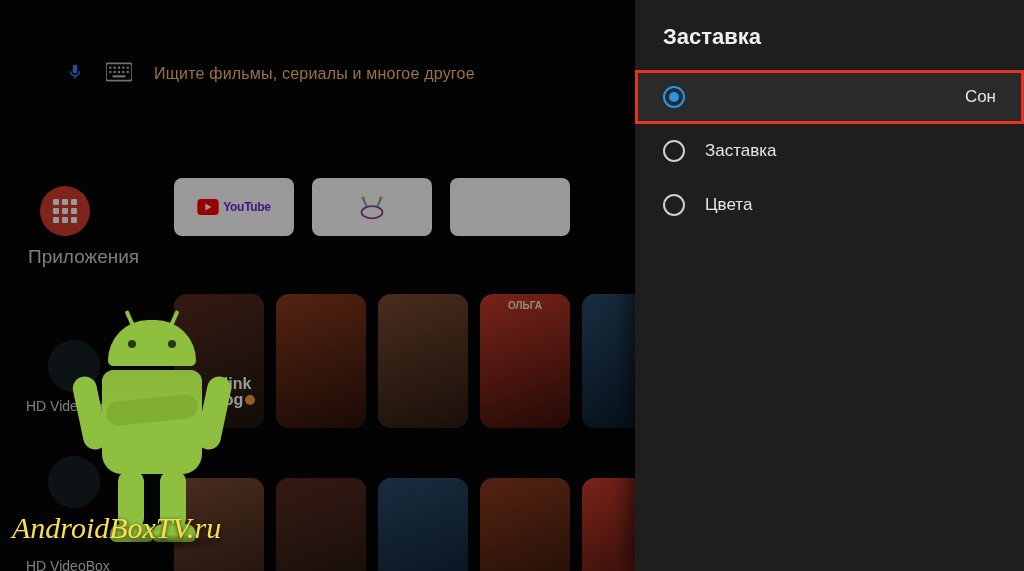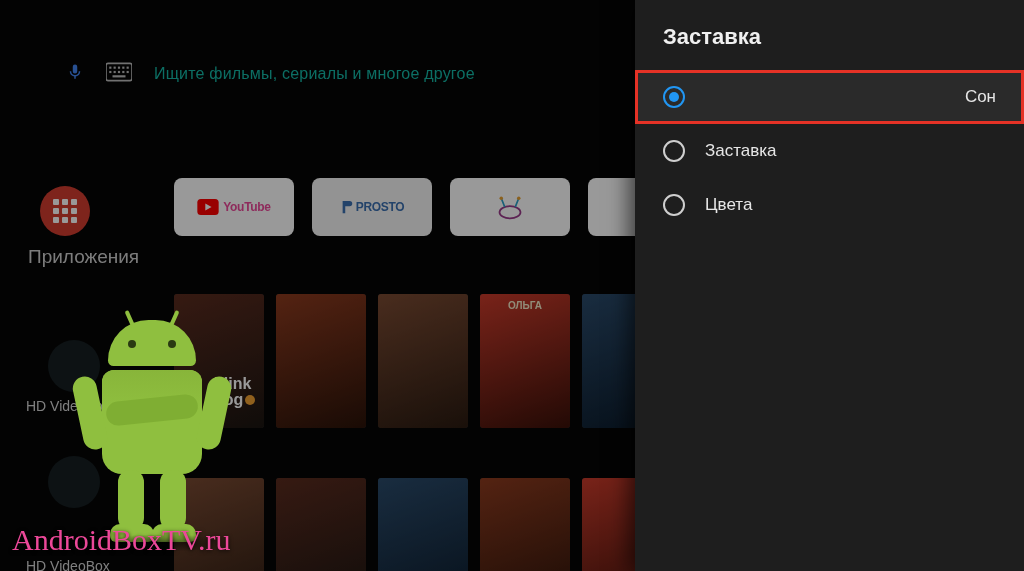--- a/index.html
+++ b/index.html
@@ -5,48 +5,48 @@
   * { margin: 0; padding: 0; box-sizing: border-box; }
   html, body { width: 1024px; height: 571px; overflow: hidden; background: #000; font-family: Arial, sans-serif; }
   .root { position: relative; width: 1024px; height: 571px; background: #060606; }
 
   
   .home { position: absolute; left: 0; top: 0; width: 635px; height: 571px; background: #050505; overflow: hidden; filter: brightness(0.6); }
 
   .search-row { position: absolute; left: 66px; top: 62px; display: flex; align-items: center; gap: 22px; }
   .mic-icon svg { width: 18px; height: 18px; fill: #4285f4; }
   .kbd-icon svg { width: 26px; height: 20px; fill: #bdbdbd; }
-  .search-text { color: #14b8a6; font-size: 16px; letter-spacing: 0.2px; }
+  .search-text { color: #fdba74; font-size: 16px; letter-spacing: 0.2px; }
 
   .apps-label { position: absolute; left: 28px; top: 246px; color: #cfcfcf; font-size: 19px; }
   .apps-icon { position: absolute; left: 40px; top: 186px; width: 50px; height: 50px; border-radius: 50%; background: #d23c2f; display: flex; align-items: center; justify-content: center; }
   .grid9 { display: grid; grid-template-columns: repeat(3, 6px); grid-template-rows: repeat(3, 6px); gap: 3px; }
   .grid9 div { background: #fff; border-radius: 1px; }
 
   .tiles-row { position: absolute; left: 174px; top: 178px; display: flex; gap: 18px; }
   .tile { width: 120px; height: 58px; background: #f2f2f2; border-radius: 8px; display: flex; align-items: center; justify-content: center; font-size: 14px; font-weight: 600; color: #333; overflow: hidden; }
   .tile.youtube { background: #fff; }
   .tile.youtube .yt-logo { display: flex; align-items: center; gap: 4px; }
   .yt-logo svg { width: 22px; height: 16px; }
-  .yt-word { font-size: 12px; color: #ec4899; font-weight: 700; letter-spacing: -0.3px; }
+  .yt-word { font-size: 12px; color: #6d28d9; font-weight: 700; letter-spacing: -0.3px; }
   .tile.prosto { background: #f5f5f5; color: #3b6fb0; font-weight: 800; font-size: 12px; letter-spacing: -0.3px; }
   .tile.tvapp { background: #fff; }
   .tvapp svg { width: 28px; height: 28px; }
   .tile.power { background: #fff; }
 
   .sidebar-icons { position: absolute; left: 48px; top: 340px; display: flex; flex-direction: column; gap: 64px; }
   .side-circle { width: 52px; height: 52px; border-radius: 50%; background: #1d2a2d; opacity: 0.7; }
   .side-label { position: absolute; left: 26px; color: #d4d4d4; font-size: 14px; }
   .side-label.l1 { top: 398px; }
   .side-label.l2 { top: 558px; }
 
   .thumbs-row { position: absolute; display: flex; gap: 12px; }
   .thumbs-row.r1 { left: 174px; top: 294px; }
   .thumbs-row.r2 { left: 174px; top: 478px; }
-  .thumb { width: 90px; height: 134px; border-radius: 3px; background: #2a2a2a; position: relative; overflow: hidden; }
+  .thumb { width: 90px; height: 134px; border-radius: 13px; background: #2a2a2a; position: relative; overflow: hidden; }
   .thumb::after { content: ''; position: absolute; inset: 0; background: linear-gradient(145deg, rgba(120,80,40,0.5), rgba(30,20,60,0.5)); }
   .thumb.b1::after { background: linear-gradient(160deg,#5a2b1e,#1a1410); }
   .thumb.b2::after { background: linear-gradient(160deg,#8c3a1e,#2a1208); }
   .thumb.b3::after { background: linear-gradient(160deg,#7a4a32,#2a1a10); }
   .thumb.b4::after { background: linear-gradient(160deg,#c93a2a,#3a1008); }
   .thumb.b5::after { background: linear-gradient(160deg,#2a4a6a,#0a1a2a); }
   .thumb .ttxt { position: absolute; top: 6px; left: 6px; right: 6px; color: #f2e8c8; font-size: 10px; font-weight: 800; text-align: center; z-index: 2; }
   .blinkdog { position: absolute; left: 214px; top: 376px; color: #fff; font-size: 16px; font-weight: 700; line-height: 1; z-index: 3; text-align: left; }
   .blinkdog .bl { color: #fff; }
   .blinkdog .dg { color: #fff; display:flex; align-items:center; gap:2px; }
@@ -64,21 +64,21 @@
   .and-body::before { content:''; position:absolute; left:0; top:0; right:0; height:40px; background: linear-gradient(#88b53a, #8fbf3f); border-radius:12px 12px 0 0; }
   .arm { position: absolute; top: 56px; width: 24px; height: 74px; background: #8fbf3f; border-radius: 12px; }
   .arm.l { left: 6px; transform: rotate(-12deg); }
   .arm.r { right: 6px; transform: rotate(12deg); }
   .arm-cross { position: absolute; left: 34px; top: 78px; width: 92px; height: 24px; background: #7fae33; border-radius: 12px; transform: rotate(-6deg); z-index: 6; }
   .leg { position: absolute; top: 150px; width: 26px; height: 60px; background: #8fbf3f; border-radius: 12px; }
   .leg.l { left: 46px; } .leg.r { right: 46px; }
   .foot { position: absolute; bottom: -12px; left: -8px; width: 44px; height: 18px; background: #8fbf3f; border-radius: 10px 10px 6px 6px; }
   .shadow { position: absolute; left: 26px; top: 214px; width: 130px; height: 18px; background: radial-gradient(ellipse at center, rgba(0,0,0,0.6), rgba(0,0,0,0) 70%); border-radius: 50%; }
 
-  .watermark { position: absolute; left: 12px; bottom: 14px; color: #ec4899; font-family: "Brush Script MT","Segoe Script",cursive; font-size: 30px; text-shadow: 0 1px 4px rgba(0,0,0,0.8); z-index: 20; }
+  .watermark { position: absolute; left: 12px; bottom: 26px; color: #fde047; font-family: "Brush Script MT","Segoe Script",cursive; font-style: italic; font-size: 30px; text-shadow: 0 1px 4px rgba(0,0,0,0.8); z-index: 20; }
 
   
   .panel { position: absolute; right: 0; top: 0; width: 389px; height: 571px; background: #1e1e1e; box-shadow: -6px 0 20px rgba(0,0,0,0.6); }
   .panel-title { color: #f0f0f0; font-size: 22px; font-weight: 700; padding: 24px 28px 20px; }
   .option-list { display: flex; flex-direction: column; }
   .option { display: flex; align-items: center; gap: 20px; padding: 16px 28px; color: #e6e6e6; font-size: 17px; cursor: pointer; }
   .option.selected { background: #2a2a2a; outline: 3px solid #e53226; outline-offset: -3px; justify-content: space-between; }
   .radio { width: 22px; height: 22px; border: 2px solid #cfcfcf; border-radius: 50%; display: flex; align-items: center; justify-content: center; flex: 0 0 22px; }
   .radio.checked { border-color: #2196f3; }
   .radio.checked::after { content: ''; width: 10px; height: 10px; background: #2196f3; border-radius: 50%; }
@@ -133,26 +133,20 @@
     <div class="tiles-row">
       <div class="tile youtube">
         <div class="yt-logo">
           <svg viewBox="0 0 24 18">
               <rect width="24" height="18" rx="4" fill="#ff0000"></rect>
               <path d="M9 5v8l7-4z" fill="#fff"></path>
             </svg>
           <span class="yt-word">YouTube</span>
         </div>
       </div>
-      <div class="tile prosto">
-        <svg viewBox="0 0 16 16" width="14" height="14" style="margin-right:2px">
-            <path d="M3 1h8a3 3 0 0 1 0 6H6v8H3z" fill="#3b6fb0"></path>
-          </svg>
-        <span>PROSTO</span>
-      </div>
       <div class="tile tvapp">
         <svg viewBox="0 0 32 32">
             <ellipse cx="16" cy="22" rx="12" ry="7" fill="none" stroke="#9a3a8a" stroke-width="2"></ellipse>
             <path d="M10 16l-4-10M22 16l4-10" stroke="#2aa0c8" stroke-width="2" fill="none"></path>
             <circle cx="6" cy="6" r="2" fill="#e8a030"></circle>
             <circle cx="26" cy="6" r="2" fill="#e8a030"></circle>
           </svg>
       </div>
       <div class="tile power">
         

